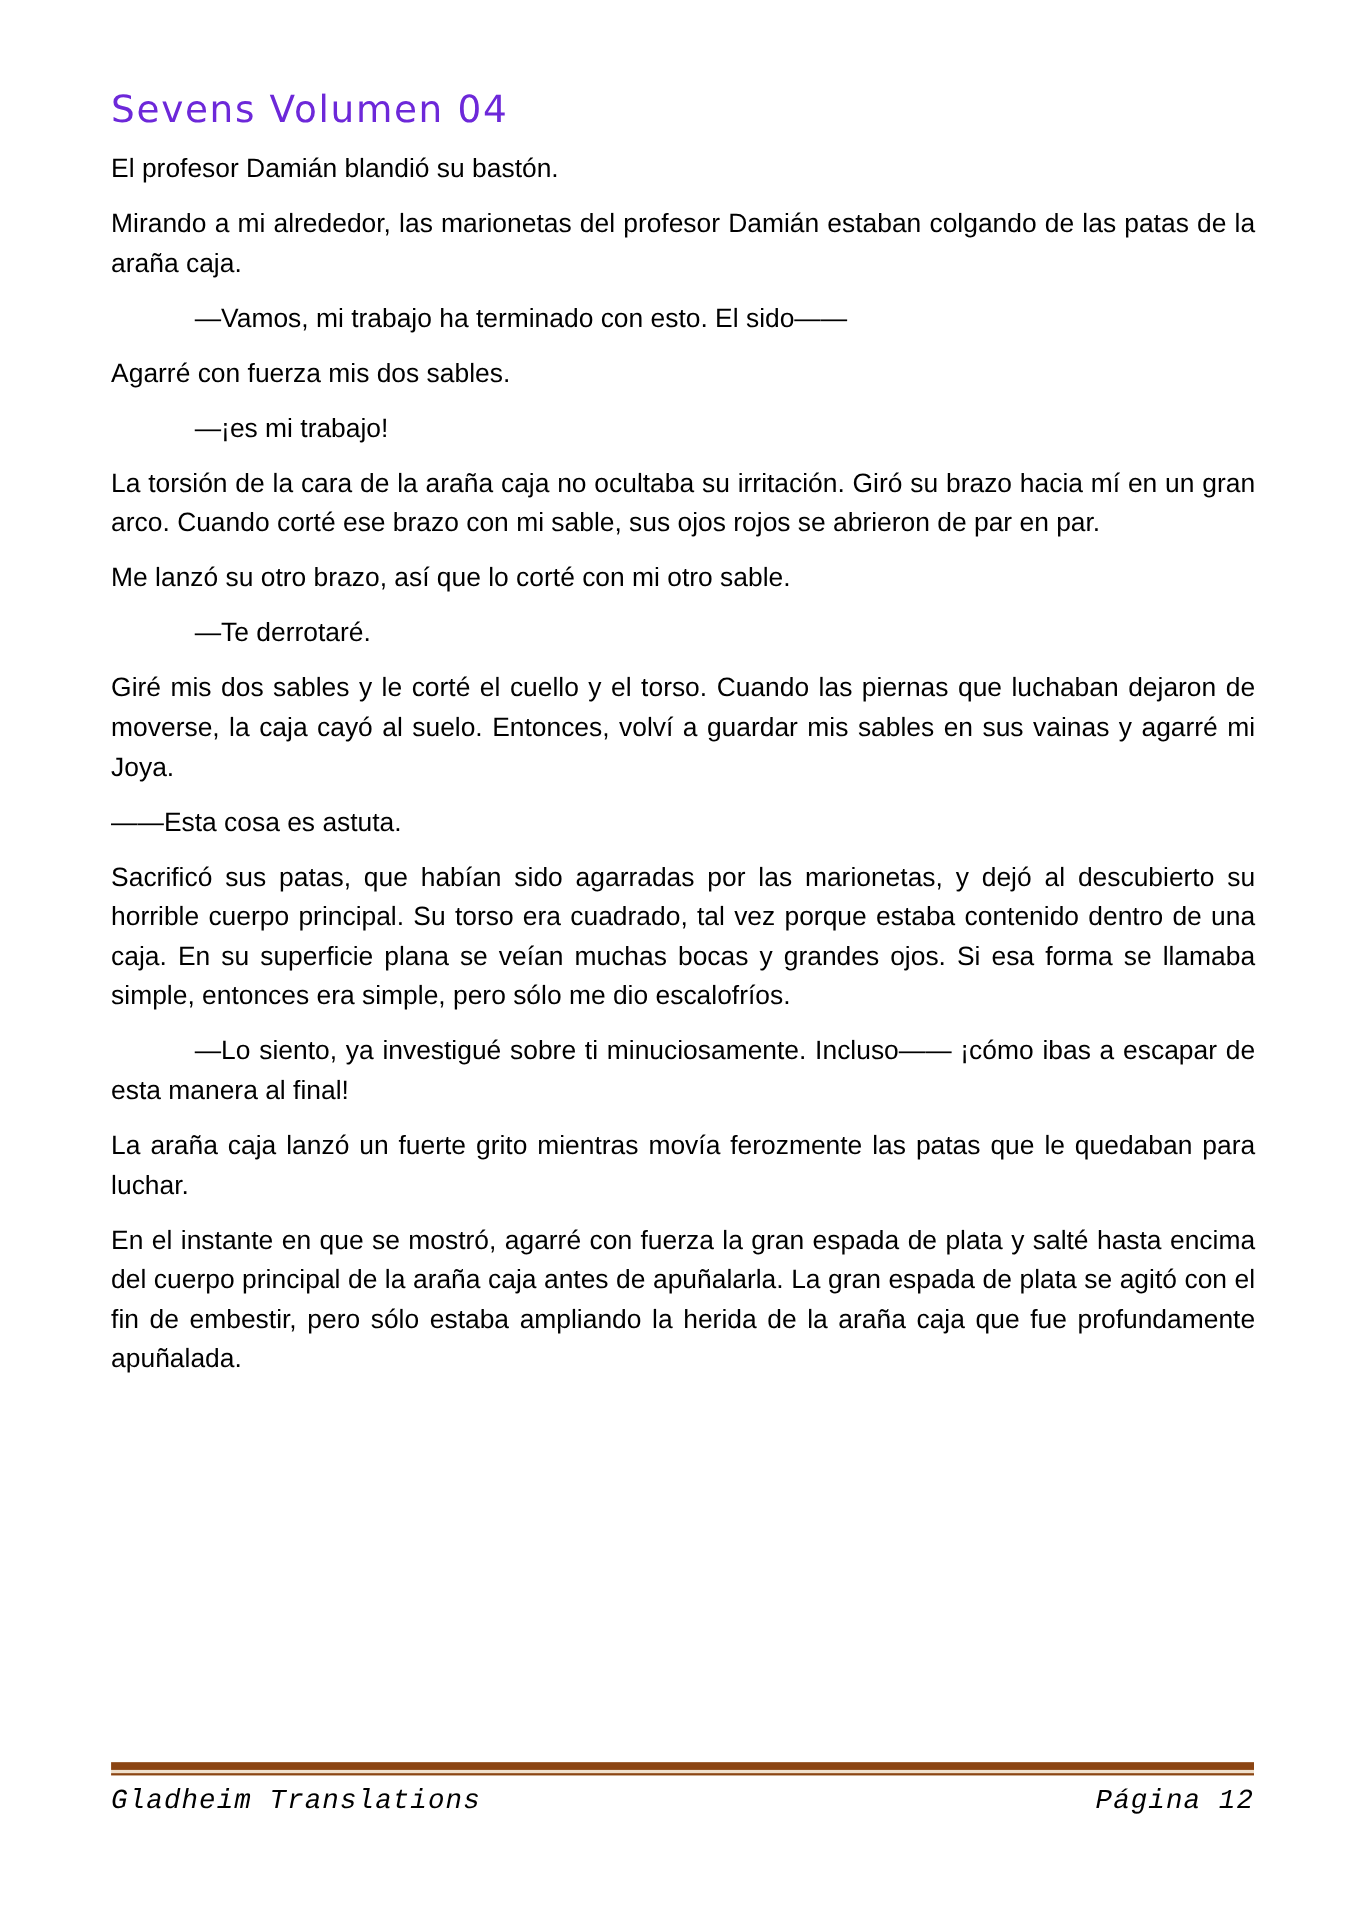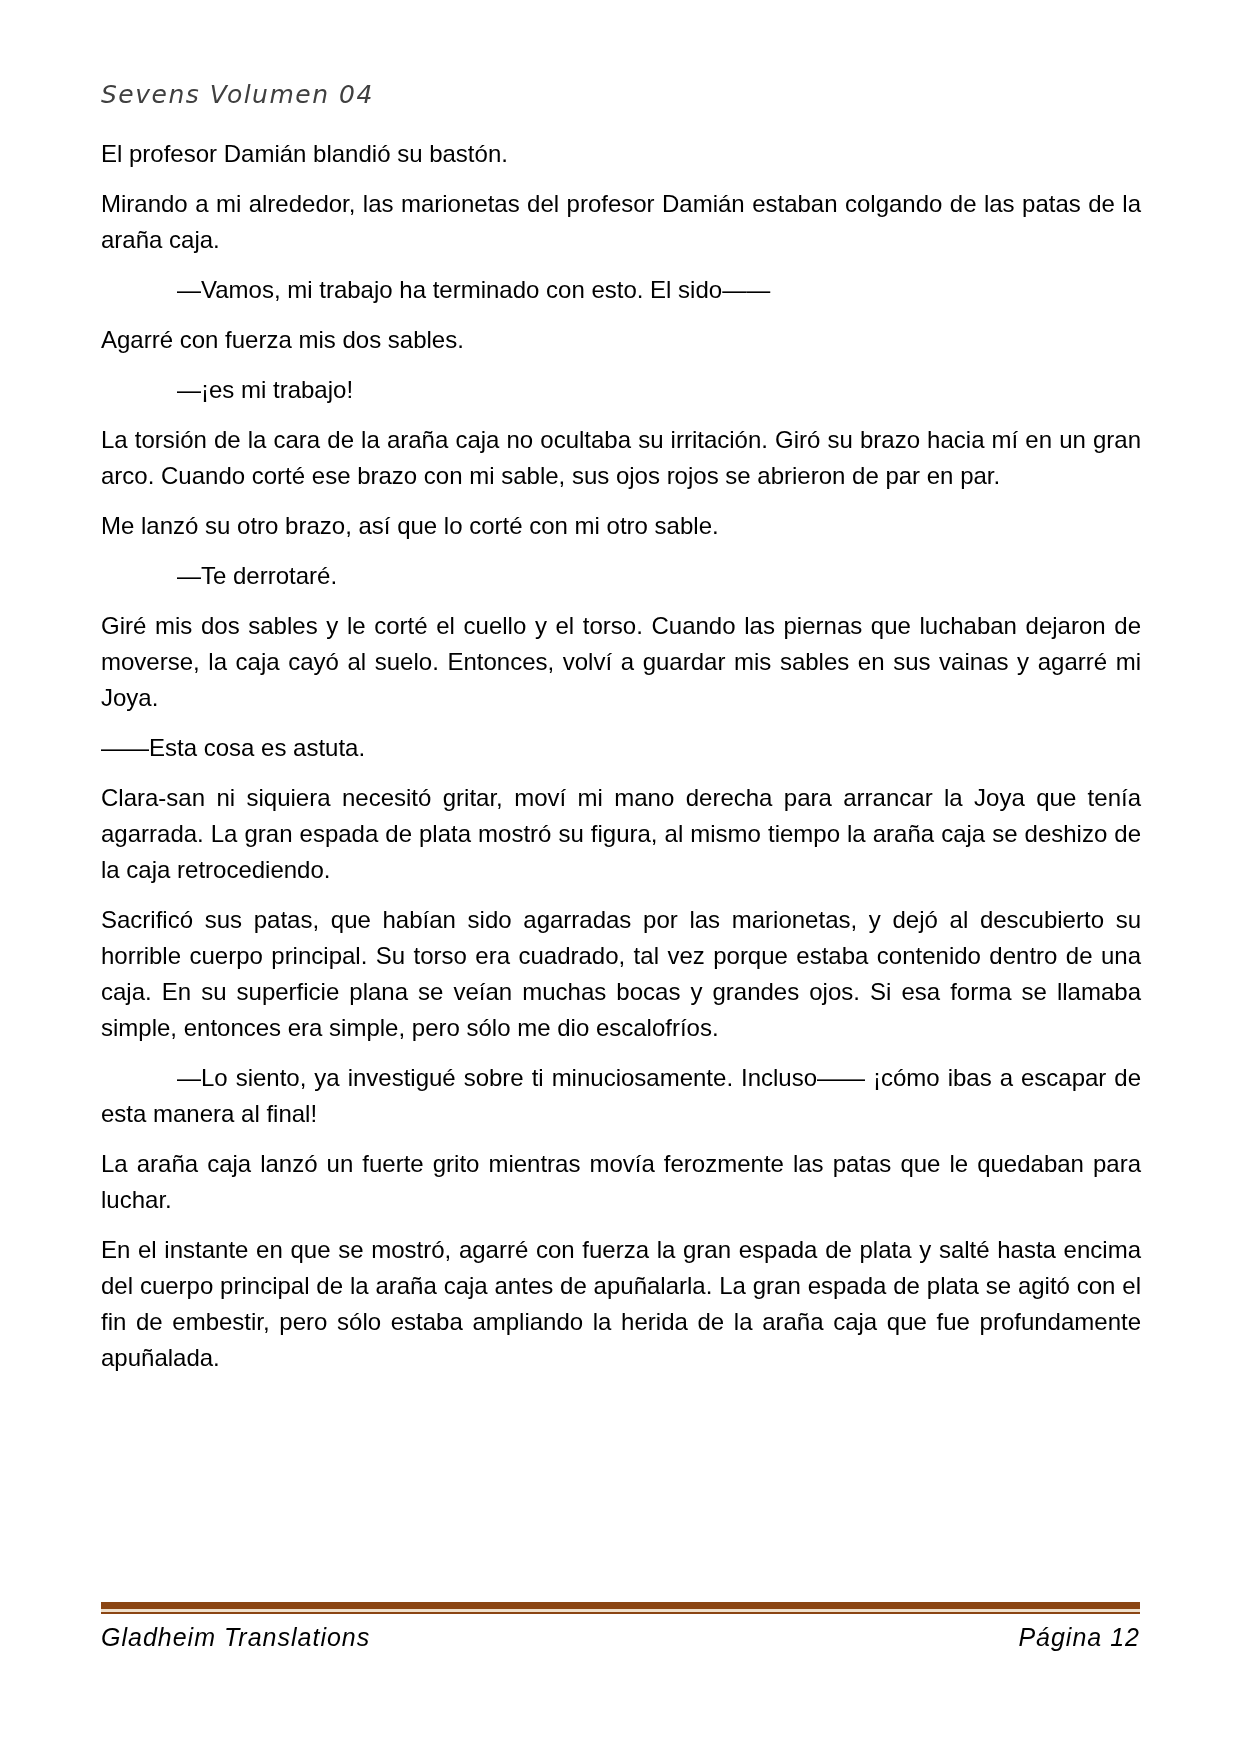--- a/index.html
+++ b/index.html
@@ -11,24 +11,23 @@
     color: #000000;
     font-family: "Liberation Sans", sans-serif;
     overflow: hidden;
   }
   .header {
     position: absolute;
     top: 80px;
     left: 101px;
     right: 101px;
     font-family: "DejaVu Sans", sans-serif;
-    font-style: italic;
-    font-size: 25px;
+    font-size: 34px;
     letter-spacing: 1.5px;
-    color: #404040;
+    color: #6d28d9;
   }
   .content {
     position: absolute;
     top: 136px;
     left: 101px;
     width: 1040px;
     font-size: 24px;
     line-height: 36px;
     text-align: justify;
   }
@@ -43,21 +42,21 @@
   .footer-rule {
     border-top: 7px solid #8B4513;
     border-bottom: 2px solid #8B4513;
     height: 3px;
     background: #F0E0CC;
   }
   .footer-text {
     display: flex;
     justify-content: space-between;
     margin-top: 9px;
-    font-family: Liberation Sans, sans-serif;
+    font-family: Liberation Mono, monospace;
     font-style: italic;
     font-size: 25px;
     letter-spacing: 1px;
   }
 </style>
 </head>
 <body>
 
 <div class="page">
 
@@ -67,21 +66,20 @@
     <p>El profesor Damián blandió su bastón.</p>
     <p>Mirando a mi alrededor, las marionetas del profesor Damián estaban colgando de las patas de la araña caja.</p>
     <p class="indent">—Vamos, mi trabajo ha terminado con esto. El sido——</p>
     <p>Agarré con fuerza mis dos sables.</p>
     <p class="indent">—¡es mi trabajo!</p>
     <p>La torsión de la cara de la araña caja no ocultaba su irritación. Giró su brazo hacia mí en un gran arco. Cuando corté ese brazo con mi sable, sus ojos rojos se abrieron de par en par.</p>
     <p>Me lanzó su otro brazo, así que lo corté con mi otro sable.</p>
     <p class="indent">—Te derrotaré.</p>
     <p>Giré mis dos sables y le corté el cuello y el torso. Cuando las piernas que luchaban dejaron de moverse, la caja cayó al suelo. Entonces, volví a guardar mis sables en sus vainas y agarré mi Joya.</p>
     <p>——Esta cosa es astuta.</p>
-    <p>Clara-san ni siquiera necesitó gritar, moví mi mano derecha para arrancar la Joya que tenía agarrada. La gran espada de plata mostró su figura, al mismo tiempo la araña caja se deshizo de la caja retrocediendo.</p>
     <p>Sacrificó sus patas, que habían sido agarradas por las marionetas, y dejó al descubierto su horrible cuerpo principal. Su torso era cuadrado, tal vez porque estaba contenido dentro de una caja. En su superficie plana se veían muchas bocas y grandes ojos. Si esa forma se llamaba simple, entonces era simple, pero sólo me dio escalofríos.</p>
     <p class="indent">—Lo siento, ya investigué sobre ti minuciosamente. Incluso—— ¡cómo ibas a escapar de esta manera al final!</p>
     <p>La araña caja lanzó un fuerte grito mientras movía ferozmente las patas que le quedaban para luchar.</p>
     <p>En el instante en que se mostró, agarré con fuerza la gran espada de plata y salté hasta encima del cuerpo principal de la araña caja antes de apuñalarla. La gran espada de plata se agitó con el fin de embestir, pero sólo estaba ampliando la herida de la araña caja que fue profundamente apuñalada.</p>
   </div>
 
   <div class="footer">
     <div class="footer-rule"></div>
     <div class="footer-text">
       <span>Gladheim Translations</span>

